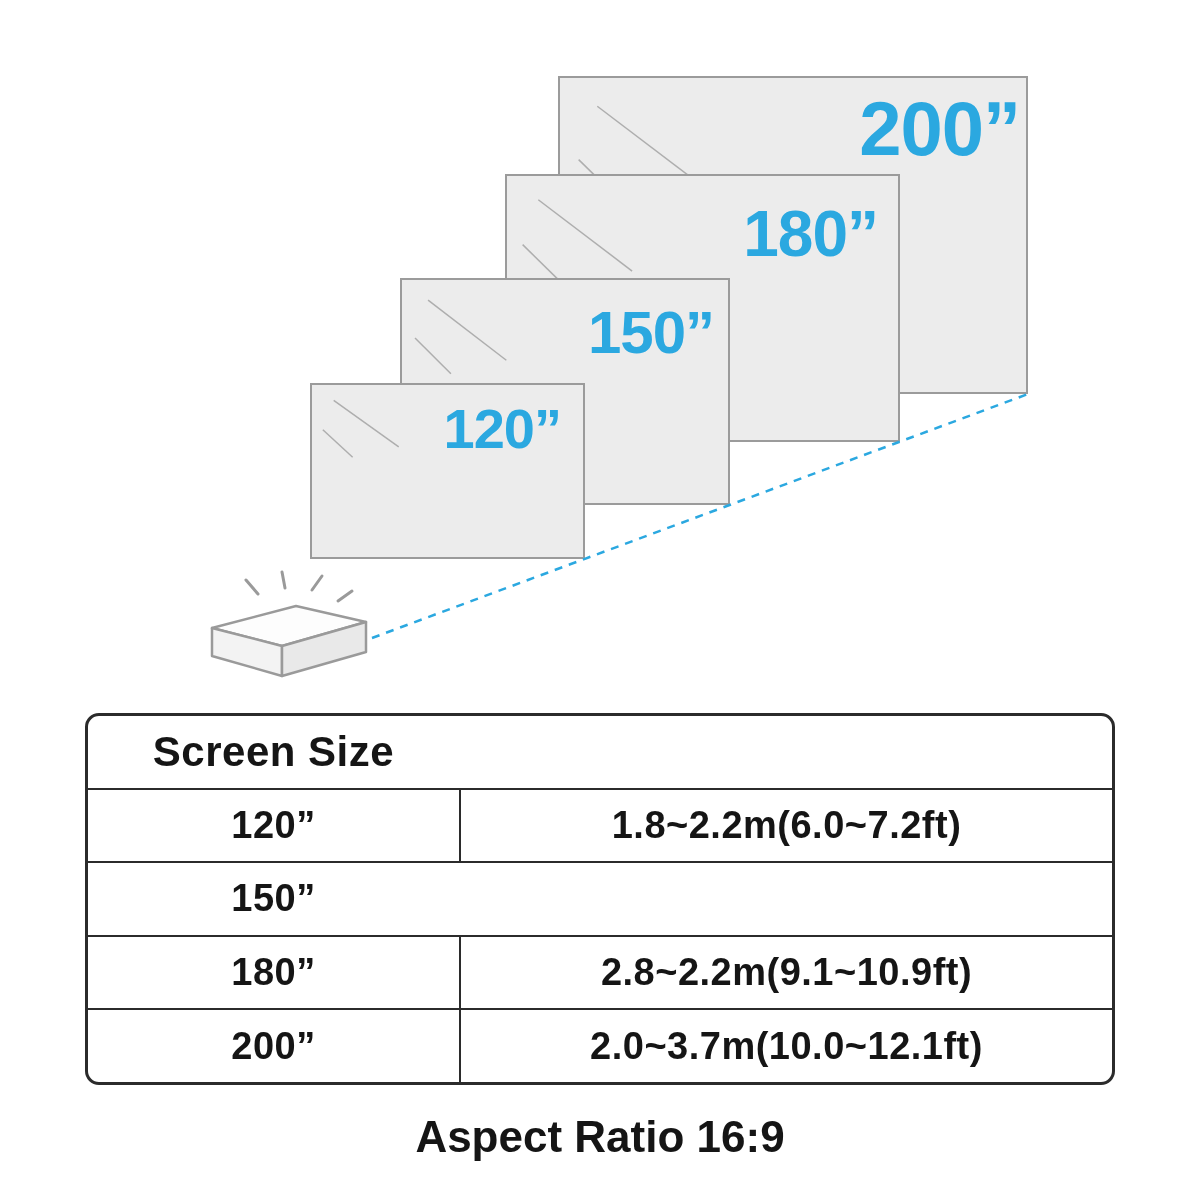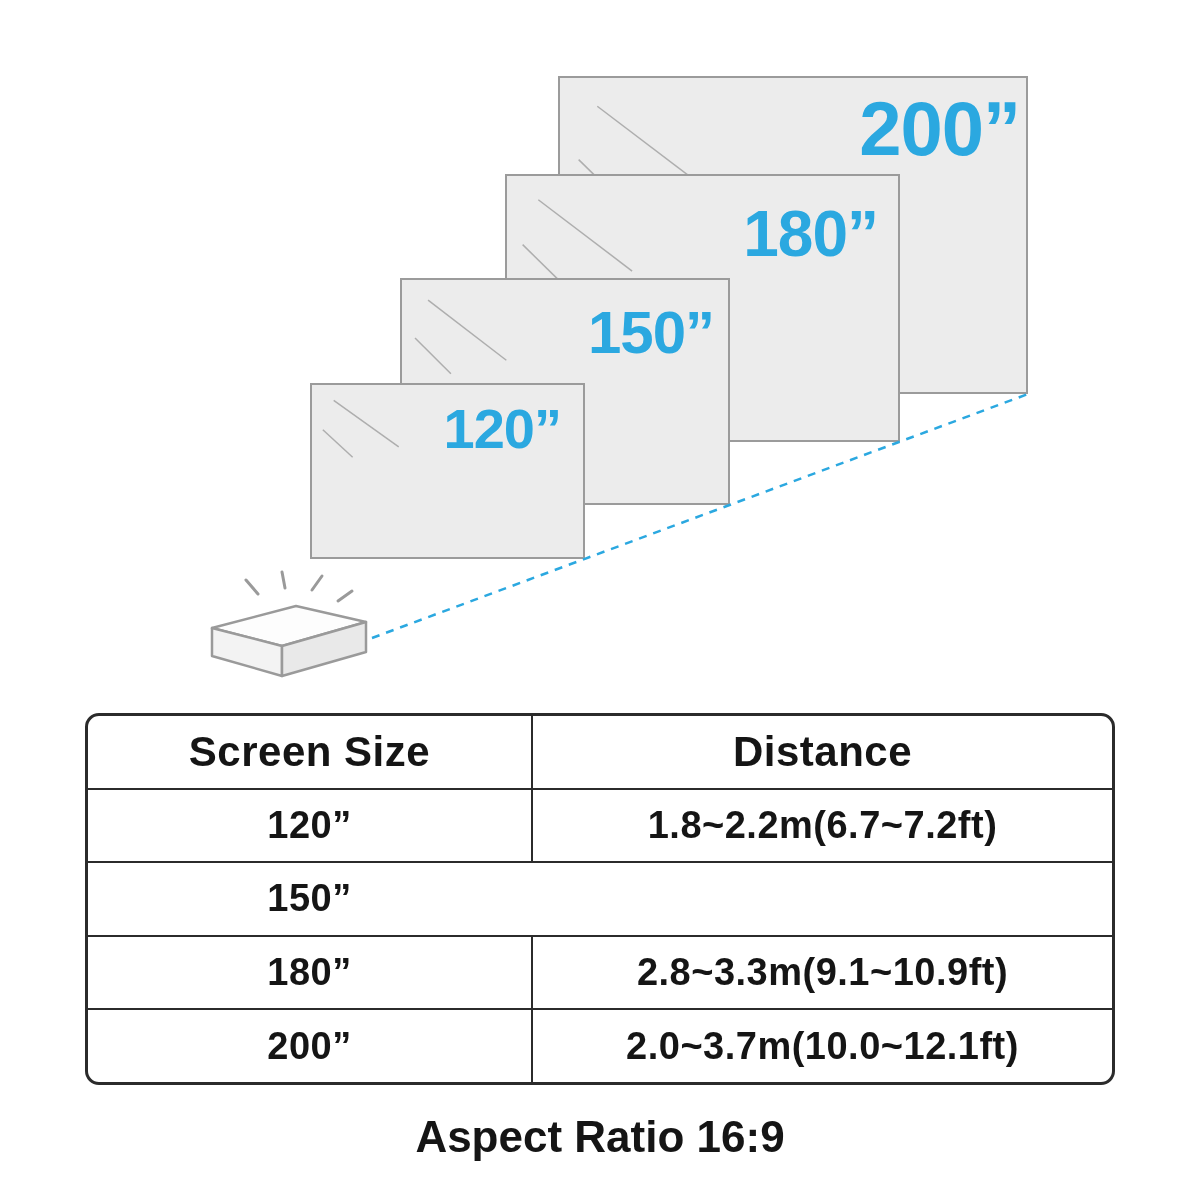--- a/index.html
+++ b/index.html
@@ -81,21 +81,21 @@
   .t-cell {
     display: flex;
     align-items: center;
     justify-content: center;
     color: #151515;
     font-size: 38px;
     font-weight: 600;
     letter-spacing: 0.5px;
     white-space: pre;
   }
-  .t-cell.c1 { width: 443px; flex: none; box-sizing: border-box; }
+  .t-cell.c1 { width: 371px; flex: none; box-sizing: border-box; }
   .t-cell.c2 { flex: 1; border-left: 2px solid #2b2b2b; }
   .t-row.head .t-cell { font-size: 42px; font-weight: bold; }
 
   
   .caption {
     position: absolute;
     left: 0; top: 1096px;
     width: 1200px;
     text-align: center;
     font-size: 44px;
@@ -154,32 +154,31 @@
       <line x1="258" y1="578" x2="246" y2="564"></line>
       <line x1="285" y1="572" x2="282" y2="556"></line>
       <line x1="312" y1="574" x2="322" y2="560"></line>
       <line x1="338" y1="585" x2="352" y2="575"></line>
     </g>
   </svg>
 
   <div class="spec-table">
     <div class="t-row head">
       <div class="t-cell c1">Screen Size</div>
-      <div class="t-cell c2">Distance</div>
     </div>
     <div class="t-row">
       <div class="t-cell c1">120”</div>
-      <div class="t-cell c2">1.8~2.2m(6.7~7.2ft)</div>
+      <div class="t-cell c2">1.8~2.2m(6.0~7.2ft)</div>
     </div>
     <div class="t-row">
       <div class="t-cell c1">150”</div>
     </div>
     <div class="t-row">
       <div class="t-cell c1">180”</div>
-      <div class="t-cell c2">2.8~3.3m(9.1~10.9ft)</div>
+      <div class="t-cell c2">2.8~2.2m(9.1~10.9ft)</div>
     </div>
     <div class="t-row">
       <div class="t-cell c1">200”</div>
       <div class="t-cell c2">2.0~3.7m(10.0~12.1ft)</div>
     </div>
   </div>
 
   <div class="caption">Aspect Ratio 16:9</div>
 
 </div>

